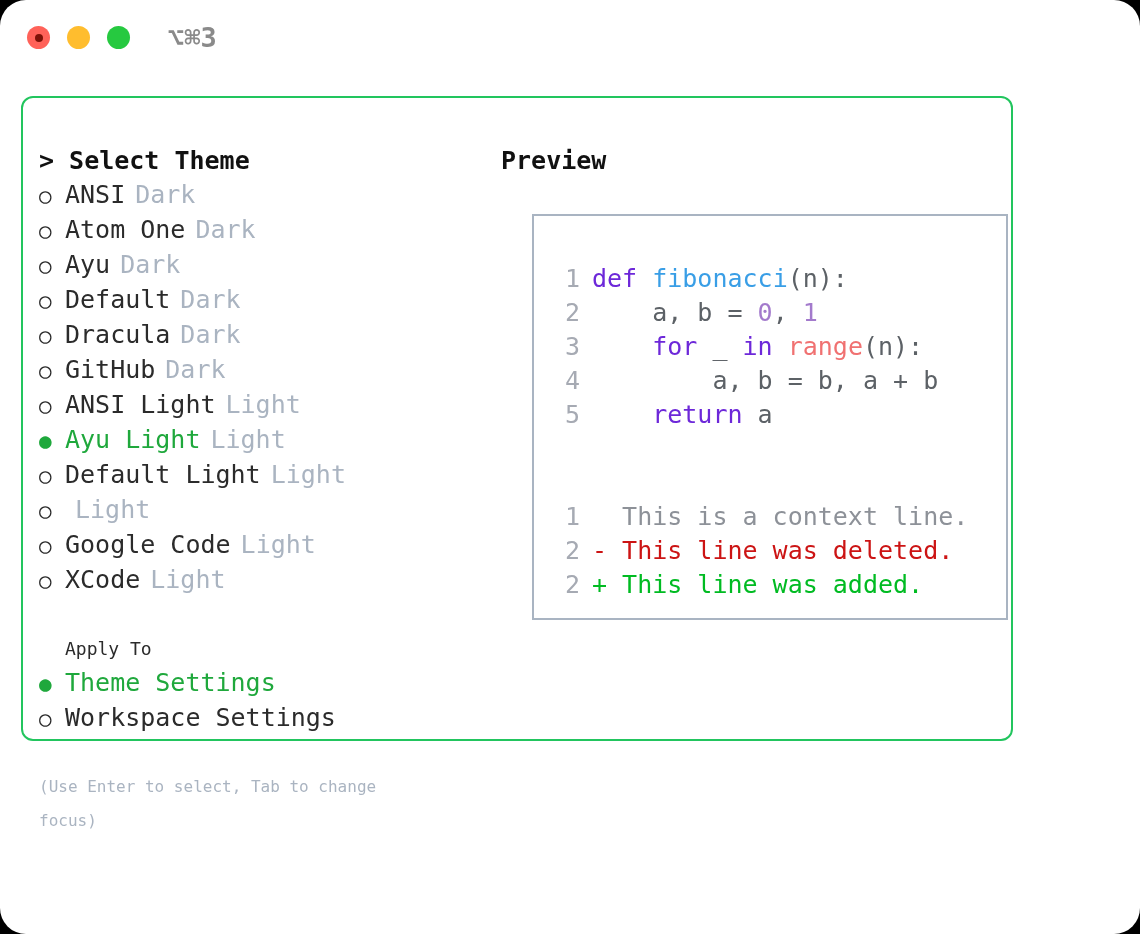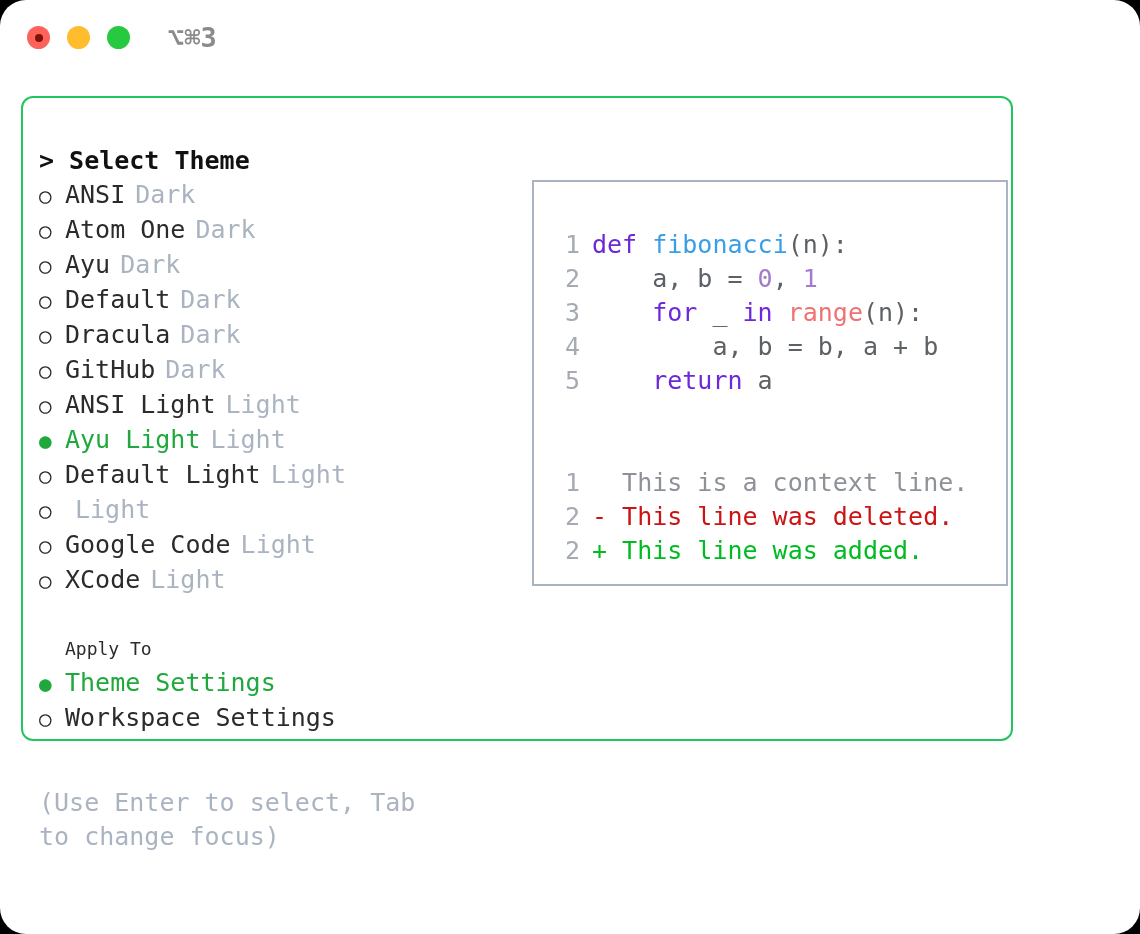--- a/index.html
+++ b/index.html
@@ -127,25 +127,25 @@
 
   .subsection {
     font-size: 18px;
     line-height: 34px;
     color: #2b2b2b;
     white-space: pre;
     padding-left: 26px;
   }
 
   .hint {
-    font-size: 25px;
+    font-size: 16px;
     line-height: 34px;
     color: #aab4c1;
     width: 400px;
-    margin-top: 50px;
+    margin-top: 34px;
   }
 
   
   .preview-title {
     font-size: 25px;
     font-weight: 700;
     color: #111111;
     line-height: 34px;
     white-space: pre;
   }
@@ -280,20 +280,21 @@
           <span class="label">Workspace Settings</span>
         </div>
       </div>
 
       <div class="hint">(Use Enter to select, Tab to change focus)</div>
 
     </div>
 
     <div class="col-right">
 
+      <div class="preview-title">Preview</div>
 
       <div class="preview-box">
 
         <div>
           <div class="code-line">
             <span class="lineno">1</span>
             <span class="tok-kw">def </span>
             <span class="tok-fn">fibonacci</span>
             <span class="tok-txt">(n):</span>
           </div>

